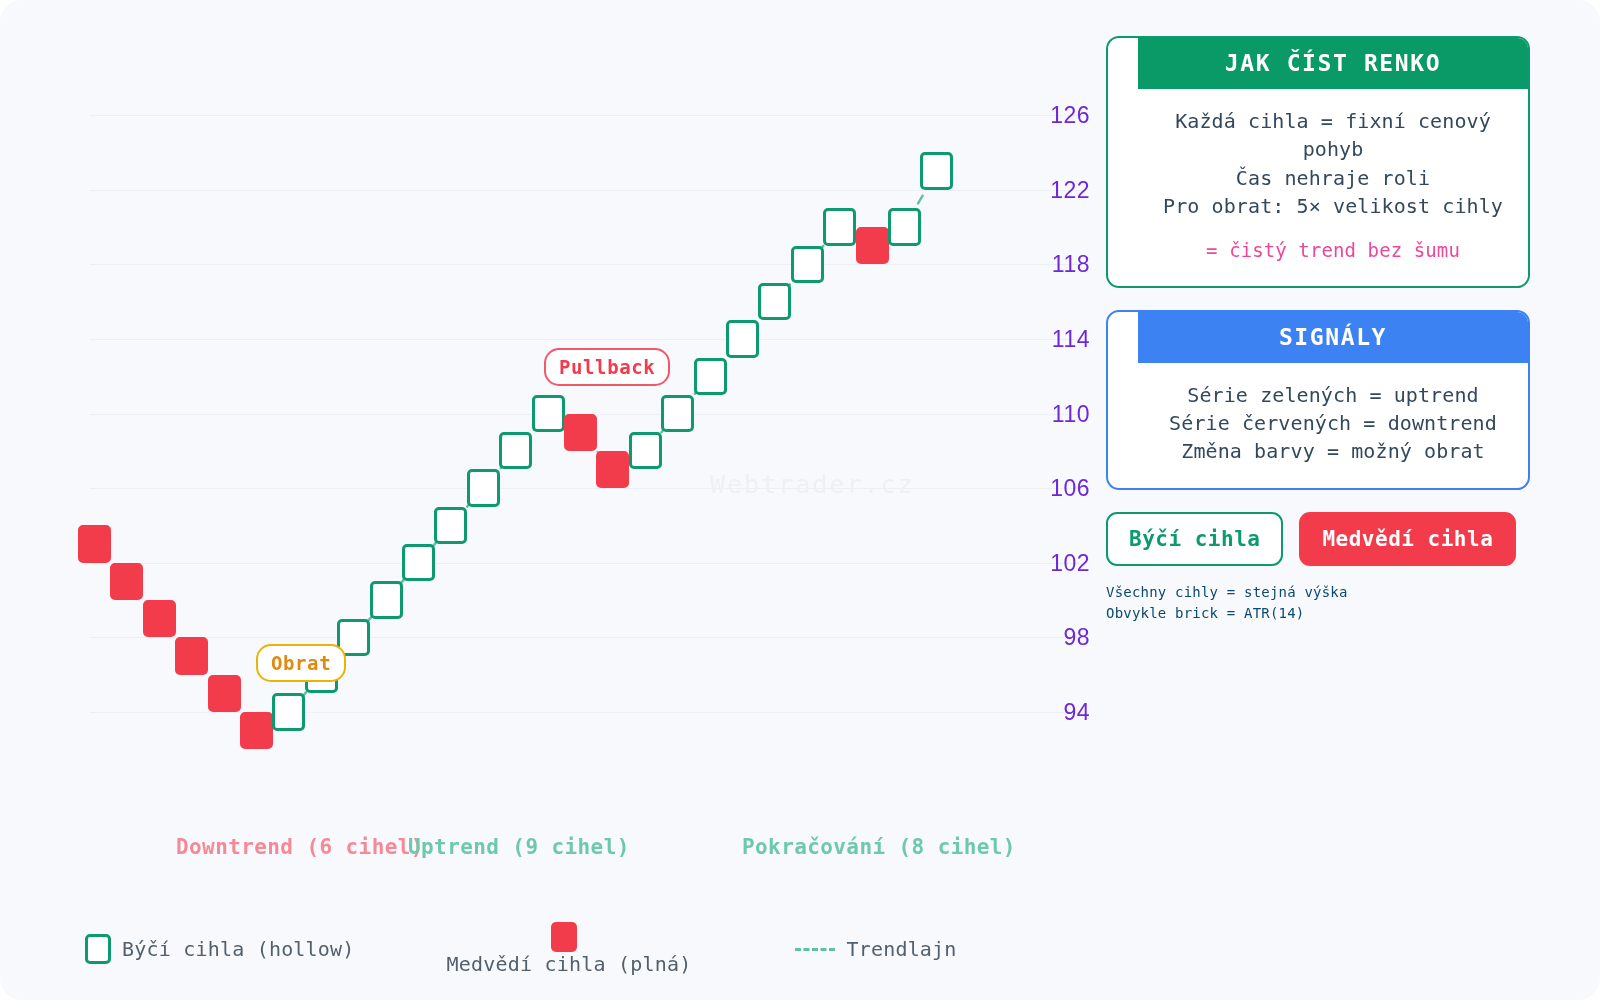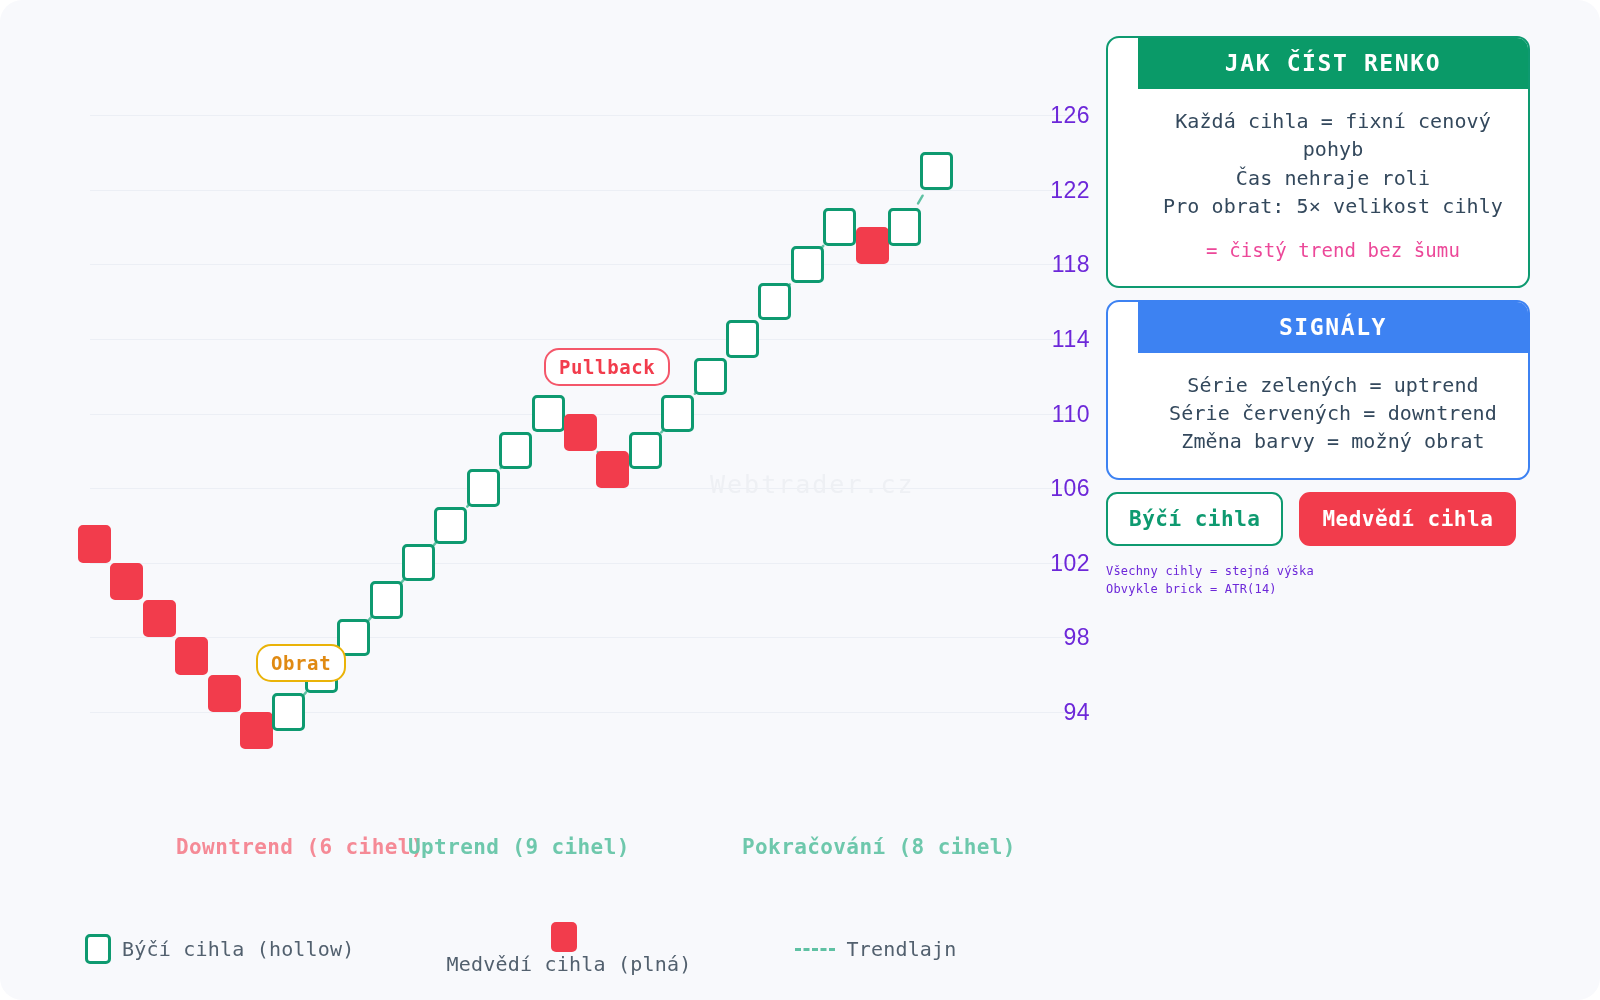--- a/index.html
+++ b/index.html
@@ -64,21 +64,21 @@
   #legend { position: absolute; left: 85px; top: 922px; display: flex; align-items: center; gap: 0; }
   .lg-item { display: flex; align-items: center; }
   .lg-swatch { width: 26px; height: 30px; border-radius: 5px; }
   .lg-swatch.bull { background: #ffffff; border: 3px solid #0e9a70; }
   .lg-swatch.bear { background: #f23c4c; }
   .lg-dash { width: 40px; height: 0; border-top: 3px dashed #5fc1a3; }
   .lg-text { font-size: 20px; color: #52606e; margin-left: 11px; letter-spacing: .2px; }
 
   
   #right { position: absolute; left: 1106px; top: 36px; width: 424px; }
-  .card { border-radius: 13px; overflow: hidden; margin-bottom: 12px; background: #ffffff; padding-left: 30px; }
+  .card { border-radius: 13px; overflow: hidden; margin-bottom: 22px; background: #ffffff; padding-left: 30px; }
   .card.green { border: 2px solid #0e9a70; }
   .card.blue  { border: 2px solid #3d82f2; }
   .card-head {
     text-align: center; color: #ffffff;
     font-size: 23px; font-weight: bold; letter-spacing: 1.6px;
     padding: 12px 0 13px;
   }
   .card.green .card-head { background: #0a9a68; }
   .card.blue  .card-head { background: #3d82f2; }
   .card-body { padding: 18px 10px 22px; text-align: center; }
@@ -87,21 +87,21 @@
 
   #badges { display: flex; gap: 16px; margin-top: 2px; }
   .badge {
     border-radius: 11px; padding: 13px 21px;
     font-size: 21px; font-weight: bold; letter-spacing: .5px;
   }
   .badge.bull { background: #ffffff; border: 2.5px solid #0e9a70; color: #0e9a70; }
   .badge.bear { background: #f23c4c; color: #ffffff; border: 2.5px solid #f23c4c; }
 
   #notes { margin-top: 16px; }
-  .note { font-size: 12px; color: #6d28d9; line-height: 1.5; letter-spacing: .2px; }
+  .note { font-size: 14px; color: #0c4a6e; line-height: 1.5; letter-spacing: .2px; }
 </style>
 </head>
 <body>
 
 <div id="stage">
 
   <div id="chart-area">
     <div id="gridlines">
         <div class="gridline" style="top: 712px;"></div>
         <div class="gridline" style="top: 637.375px;"></div>

